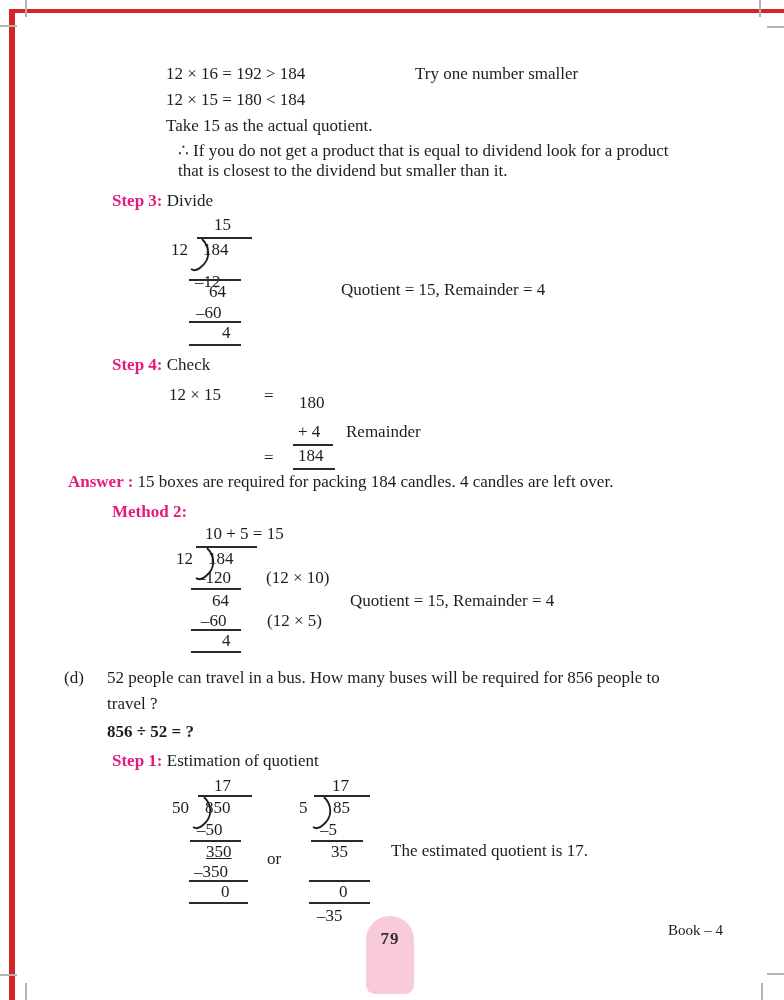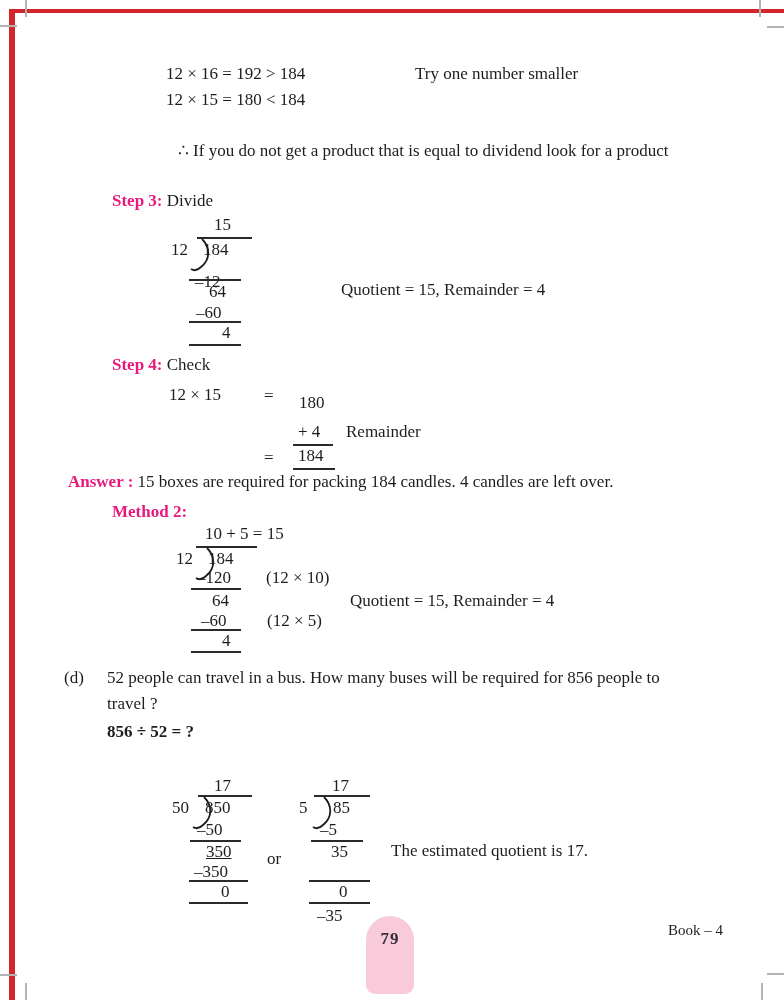--- a/index.html
+++ b/index.html
@@ -30,21 +30,23 @@
   <div class="cmark" style="left:759px;top:0;width:1.5px;height:17px;"></div>
   <div class="cmark" style="left:767px;top:26px;width:17px;height:1.5px;"></div>
   <div class="cmark" style="left:0;top:974px;width:17px;height:1.5px;"></div>
   <div class="cmark" style="left:25px;top:983px;width:1.5px;height:17px;"></div>
   <div class="cmark" style="left:761px;top:983px;width:1.5px;height:17px;"></div>
   <div class="cmark" style="left:767px;top:973px;width:17px;height:1.5px;"></div>
 
   <span class="t" style="left:166px;top:64px;">12 × 16 = 192 &gt; 184</span>
   <span class="t" style="left:415px;top:64px;">Try one number smaller</span>
   <span class="t" style="left:166px;top:90px;">12 × 15 = 180 &lt; 184</span>
+  <span class="t" style="left:166px;top:116px;">Take 15 as the actual quotient.</span>
   <span class="t" style="left:178px;top:141px;">∴ If you do not get a product that is equal to dividend look for a product</span>
+  <span class="t" style="left:178px;top:161px;">that is closest to the dividend but smaller than it.</span>
 
   <div class="t" style="left:112px;top:191px;">
     <span class="accent">Step 3:</span>
     <span>Divide</span>
   </div>
 
   <span class="t" style="left:214px;top:215px;">15</span>
   <div class="rule" style="left:197px;top:237px;width:55px;"></div>
   <span class="t" style="left:171px;top:240px;">12</span>
   <svg class="paren" style="left:188px;top:238px;" width="22" height="36" viewBox="-6 0 22 36">
@@ -97,20 +99,24 @@
   <span class="t" style="left:201px;top:611px;">–60</span>
   <span class="t" style="left:267px;top:611px;">(12 × 5)</span>
   <div class="rule" style="left:191px;top:629px;width:50px;"></div>
   <span class="t" style="left:222px;top:631px;">4</span>
   <div class="rule" style="left:191px;top:651px;width:50px;"></div>
 
   <span class="t" style="left:64px;top:668px;">(d)</span>
   <span class="t" style="left:107px;top:668px;">52 people can travel in a bus. How many buses will be required for 856 people to</span>
   <span class="t" style="left:107px;top:694px;">travel ?</span>
   <span class="t" style="left:107px;top:722px;font-weight:bold;">856 ÷ 52 = ?</span>
+  <div class="t" style="left:112px;top:751px;">
+    <span class="accent">Step 1:</span>
+    <span>Estimation of quotient</span>
+  </div>
 
   <span class="t" style="left:214px;top:776px;">17</span>
   <div class="rule" style="left:198px;top:795px;width:54px;"></div>
   <span class="t" style="left:172px;top:798px;">50</span>
   <svg class="paren" style="left:190px;top:796px;" width="22" height="36" viewBox="-6 0 22 36">
     <path d="M8 1 C16 9 17 21 7 29 C4 32 0 33 -3 31" fill="none" stroke="#1d1d1d" stroke-width="1.8"></path>
   </svg>
   <span class="t" style="left:205px;top:798px;">850</span>
   <span class="t" style="left:197px;top:820px;">–50</span>
   <div class="rule" style="left:190px;top:840px;width:51px;"></div>

